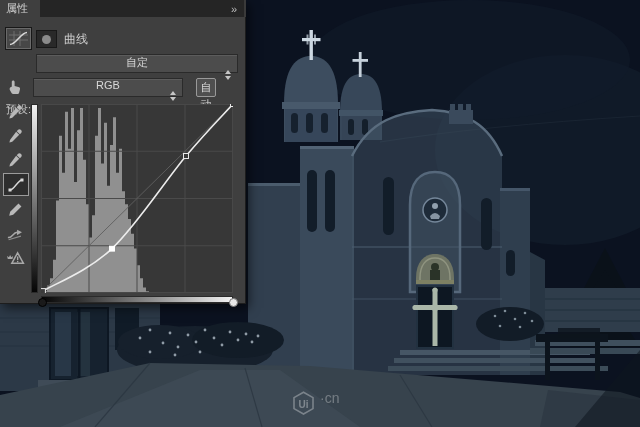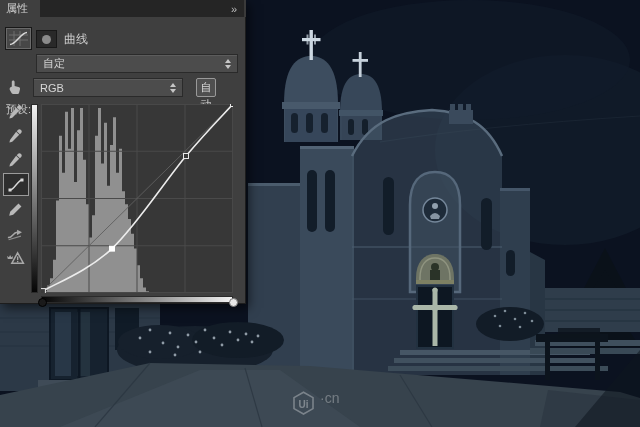--- a/index.html
+++ b/index.html
@@ -27,21 +27,21 @@
             border:1px solid #181818;box-shadow:0 0 0 1px #6a6a6a inset;display:flex;
             align-items:center;justify-content:center;}
   .mask-icon{position:absolute;left:36px;top:13px;width:19px;height:16px;background:#292929;
              border:1px solid #181818;display:flex;align-items:center;justify-content:center;}
   .mask-dot{width:9px;height:9px;border-radius:50%;background:#8a8a8a;}
   .adj-title{position:absolute;left:64px;top:14px;color:#cfcfcf;font-size:12px;}
 
   .label{position:absolute;color:#c3c3c3;font-size:11px;margin-top:44px;}
   .ps-select{position:absolute;height:19px;background:#4c4c4c;border:1px solid #2a2a2a;
              box-shadow:inset 0 1px 0 rgba(255,255,255,.09);display:flex;align-items:center;
-             color:#d8d8d8;font-size:11px;padding:0 6px;box-sizing:border-box;cursor:default;}
+             color:#d8d8d8;font-size:11px;padding:0 6px;box-sizing:border-box;cursor:default;flex-direction:column;}
   .updown{margin-left:auto;display:flex;flex-direction:column;align-items:center;}
   .tri-up{width:0;height:0;border-left:3px solid transparent;border-right:3px solid transparent;
           border-bottom:4px solid #c6c6c6;margin-bottom:2px;}
   .tri-down{width:0;height:0;border-left:3px solid transparent;border-right:3px solid transparent;
             border-top:4px solid #c6c6c6;}
   .ps-button{position:absolute;background:#4f4f4f;border:1px solid #999;border-radius:2px;
              color:#d8d8d8;font-size:11px;text-align:center;line-height:17px;box-sizing:border-box;}
 
   .toolcol{position:absolute;left:2px;top:60px;width:28px;}
   .tool{width:26px;height:20px;display:flex;align-items:center;justify-content:center;

